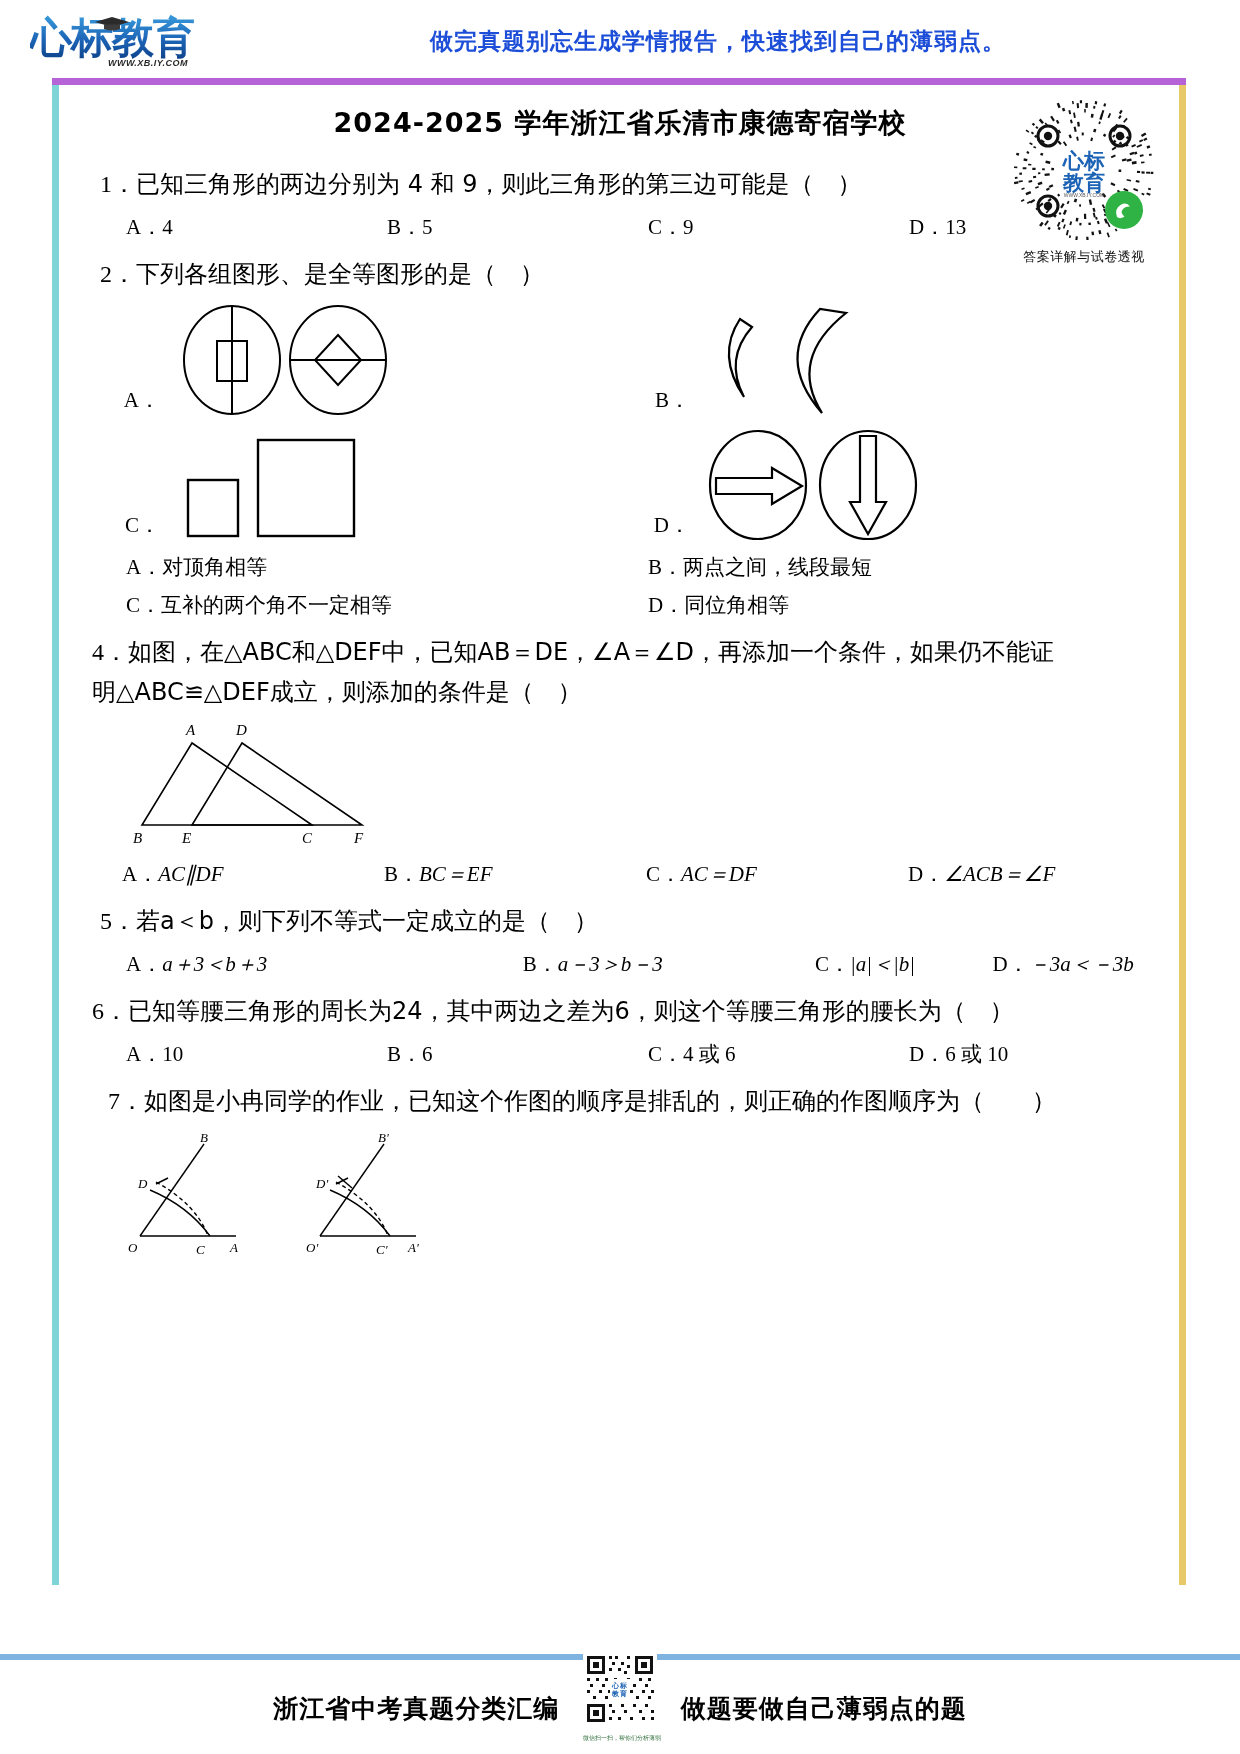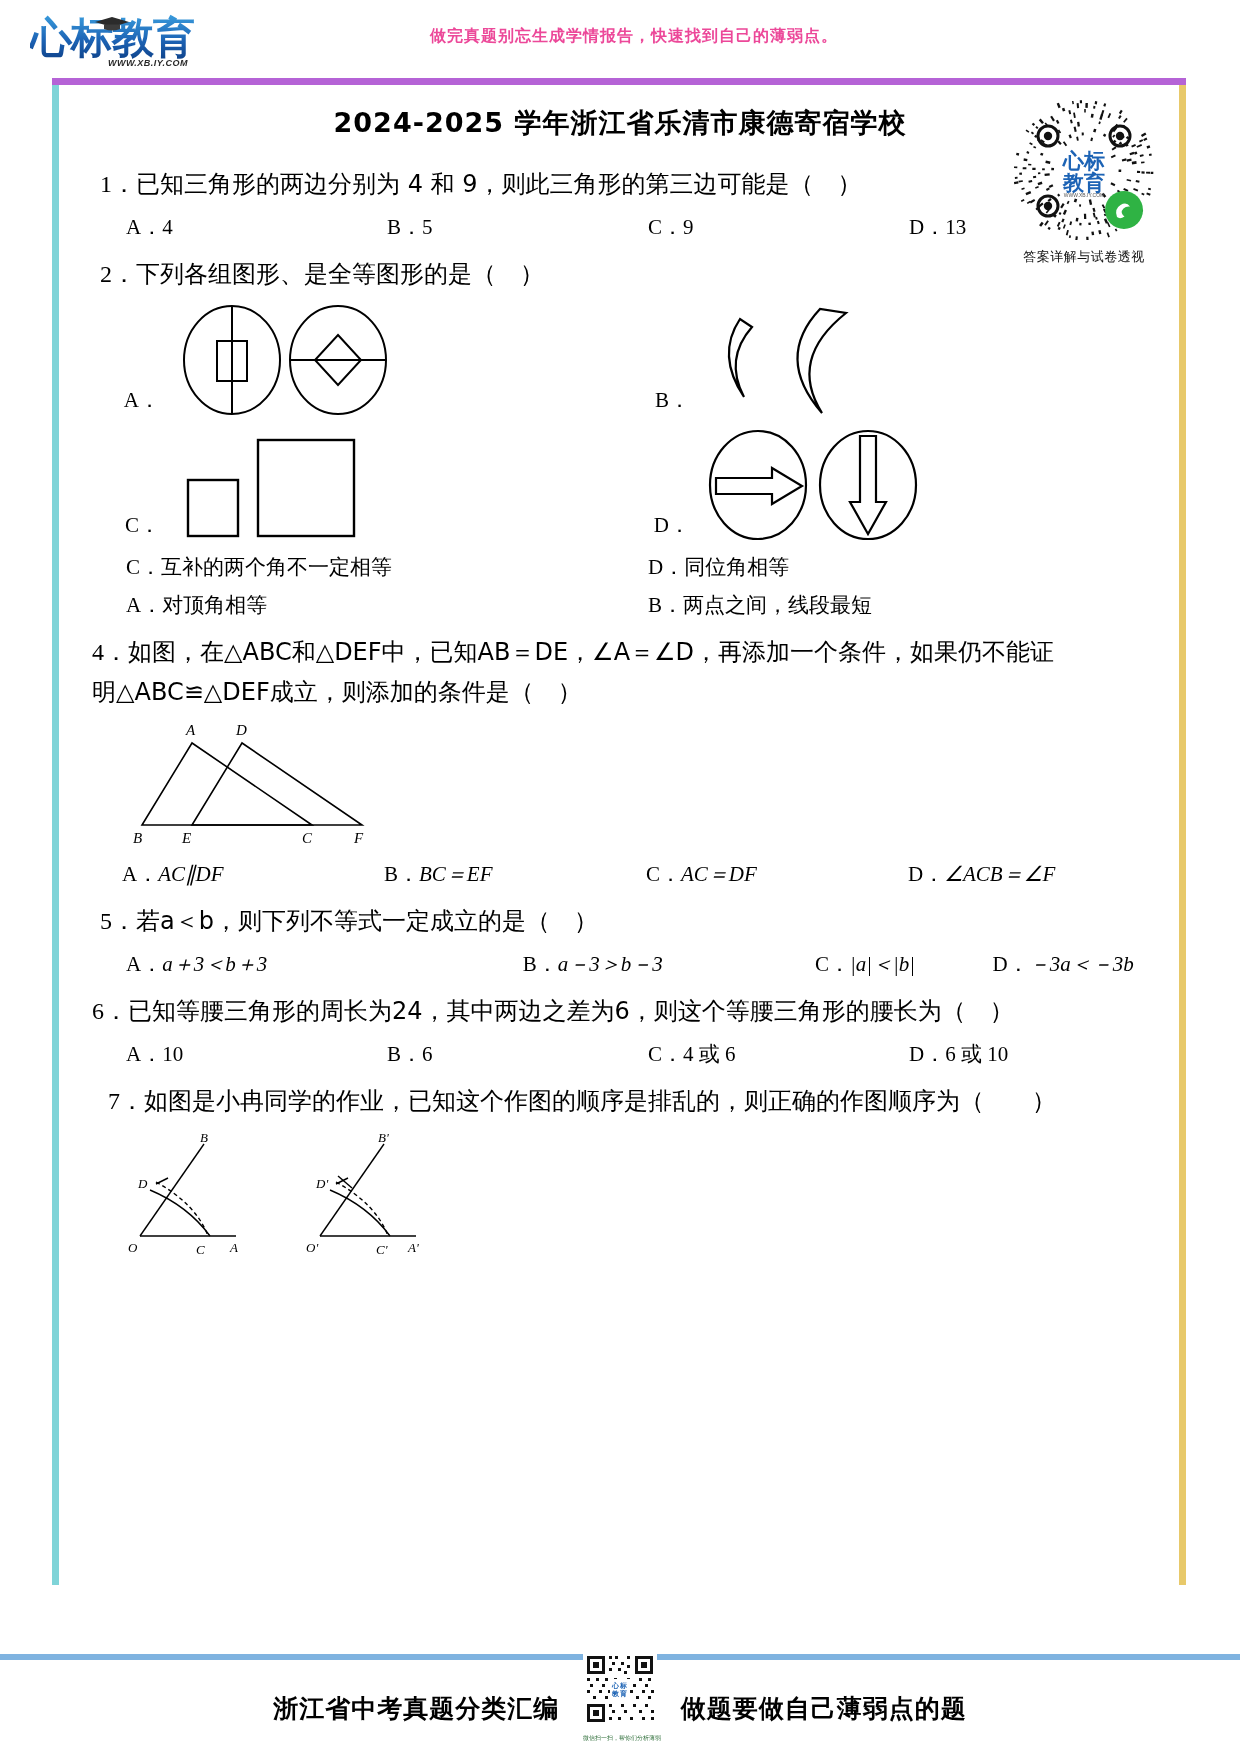--- a/index.html
+++ b/index.html
@@ -52,23 +52,23 @@
     font-size: 9px;
     font-weight: bold;
     font-style: italic;
     color: #2a2a2a;
     letter-spacing: .5px;
   }
   .banner-slogan {
     position: absolute;
     left: 430px; top: 26px;
     font-family: "DejaVu Sans", sans-serif;
-    font-size: 16px;
+    font-size: 23px;
     font-weight: bold;
-    color: #ec4899;
+    color: #1d4ed8;
     letter-spacing: 1px;
     white-space: nowrap;
   }
 
   
   .frame-top {
     position: absolute;
     left: 52px; top: 78px;
     width: 1134px; height: 7px;
     background: #b563d6;
@@ -506,26 +506,26 @@
           <ellipse cx="58" cy="57" rx="48" ry="54"></ellipse>
           <polygon points="16,50 72,50 72,40 102,58 72,76 72,66 16,66"></polygon>
           <ellipse cx="168" cy="57" rx="48" ry="54"></ellipse>
           <polygon points="160,8 176,8 176,74 186,74 168,106 150,74 160,74"></polygon>
         </g>
       </svg>
     </div>
   </div>
 
   <div class="opts w2">
+    <div><span class="opt-lbl">A．</span><span>对顶角相等</span></div>
+    <div><span class="opt-lbl">B．</span><span>两点之间，线段最短</span></div>
+  </div>
+  <div class="opts w2">
     <div><span class="opt-lbl">C．</span><span>互补的两个角不一定相等</span></div>
     <div><span class="opt-lbl">D．</span><span>同位角相等</span></div>
-  </div>
-  <div class="opts w2">
-    <div><span class="opt-lbl">A．</span><span>对顶角相等</span></div>
-    <div><span class="opt-lbl">B．</span><span>两点之间，线段最短</span></div>
   </div>
 
   <div class="q" style="margin-left:22px">
     <span class="opt-lbl">4．</span><span class="q-stem">如图，在△ABC和△DEF中，已知AB＝DE，∠A＝∠D，再添加一个条件，如果仍不能证</span>
   </div>
   <div class="q" style="margin-left:22px;margin-top:2px">
     <span class="q-stem">明△ABC≌△DEF成立，则添加的条件是（　）</span>
   </div>
 
   <div style="margin:10px 0 0 60px">

